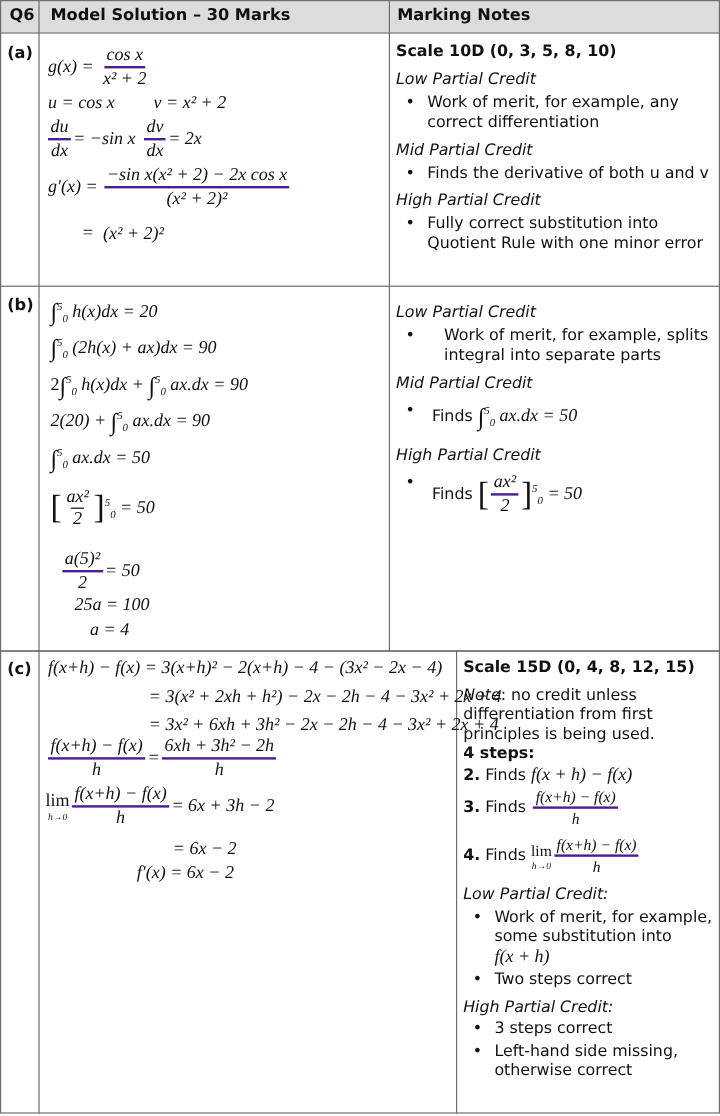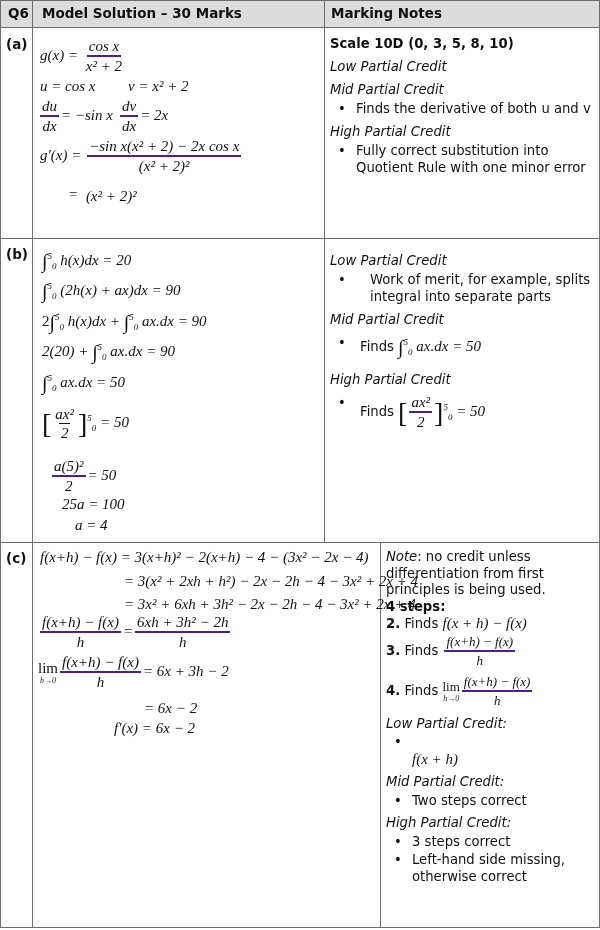--- a/index.html
+++ b/index.html
@@ -85,20 +85,21 @@
     <span>=</span>
     <span class="frac">
         <span class="den">(x² + 2)²</span>
       </span>
   </div>
 </div>
 
 <div class="notes sans" style="left:330px;top:35px;width:262px;">
   <div class="scale">Scale 10D (0, 3, 5, 8, 10)</div>
   <div class="it">Low Partial Credit</div>
+  <div class="bul">Work of merit, for example, any correct differentiation</div>
   <div class="it">Mid Partial Credit</div>
   <div class="bul">Finds the derivative of both u and v</div>
   <div class="it">High Partial Credit</div>
   <div class="bul">Fully correct substitution into Quotient Rule with one minor error</div>
 </div>
 
 <div class="sol m">
   <div class="line" style="left:42px;top:250px;"><span class="int">∫</span><sup>5</sup><sub>0</sub> <span>h(x)dx = 20</span></div>
   <div class="line" style="left:42px;top:280px;"><span class="int">∫</span><sup>5</sup><sub>0</sub> <span>(2h(x) + ax)dx = 90</span></div>
   <div class="line" style="left:42px;top:311px;"><span class="mr">2</span><span class="int">∫</span><sup>5</sup><sub>0</sub> <span>h(x)dx +</span> <span class="int">∫</span><sup>5</sup><sub>0</sub> <span>ax.dx = 90</span></div>
@@ -154,34 +155,34 @@
       </span><span class="frac">
         <span class="num">f(x+h) − f(x)</span>
         <span class="den">h</span>
       </span><span>= 6x + 3h − 2</span>
   </div>
   <div class="line" style="left:144px;top:700px;"><span>= 6x − 2</span></div>
   <div class="line" style="left:114px;top:720px;"><span>f′(x) = 6x − 2</span></div>
 </div>
 
 <div class="notes sans" style="left:386px;top:549px;width:210px;line-height:16.5px;">
+  <div class="scale">Scale 15D (0, 4, 8, 12, 15)</div>
   <div><i>Note</i><span>: no credit unless differentiation from first principles is being used.</span></div>
   <div style="font-weight:bold">4 steps:</div>
   <div><b>2.</b> <span>Finds</span> <span class="m">f(x + h) − f(x)</span></div>
   <div><b>3.</b> <span>Finds</span> <span class="m"><span class="frac" style="font-size:13px">
           <span class="num">f(x+h) − f(x)</span>
           <span class="den">h</span>
         </span></span></div>
   <div style="margin-top:3px"><b>4.</b> <span>Finds</span> <span class="m"><span class="lim" style="font-size:13px">
           <span>lim</span>
           <span class="sub">h→0</span>
         </span><span class="frac" style="font-size:13px">
           <span class="num">f(x+h) − f(x)</span>
           <span class="den">h</span>
         </span></span></div>
   <div class="it">Low Partial Credit:</div>
-  <div class="bul"><br><span class="m">f(x + h)</span></div>
-  <div class="it">Mid Partial Credit:</div>
+  <div class="bul"><span>Work of merit, for example, some substitution into</span><br><span class="m">f(x + h)</span></div>
   <div class="bul">Two steps correct</div>
   <div class="it">High Partial Credit:</div>
   <div class="bul">3 steps correct</div>
   <div class="bul">Left-hand side missing, otherwise correct</div>
 </div>
 
 </body></html>

